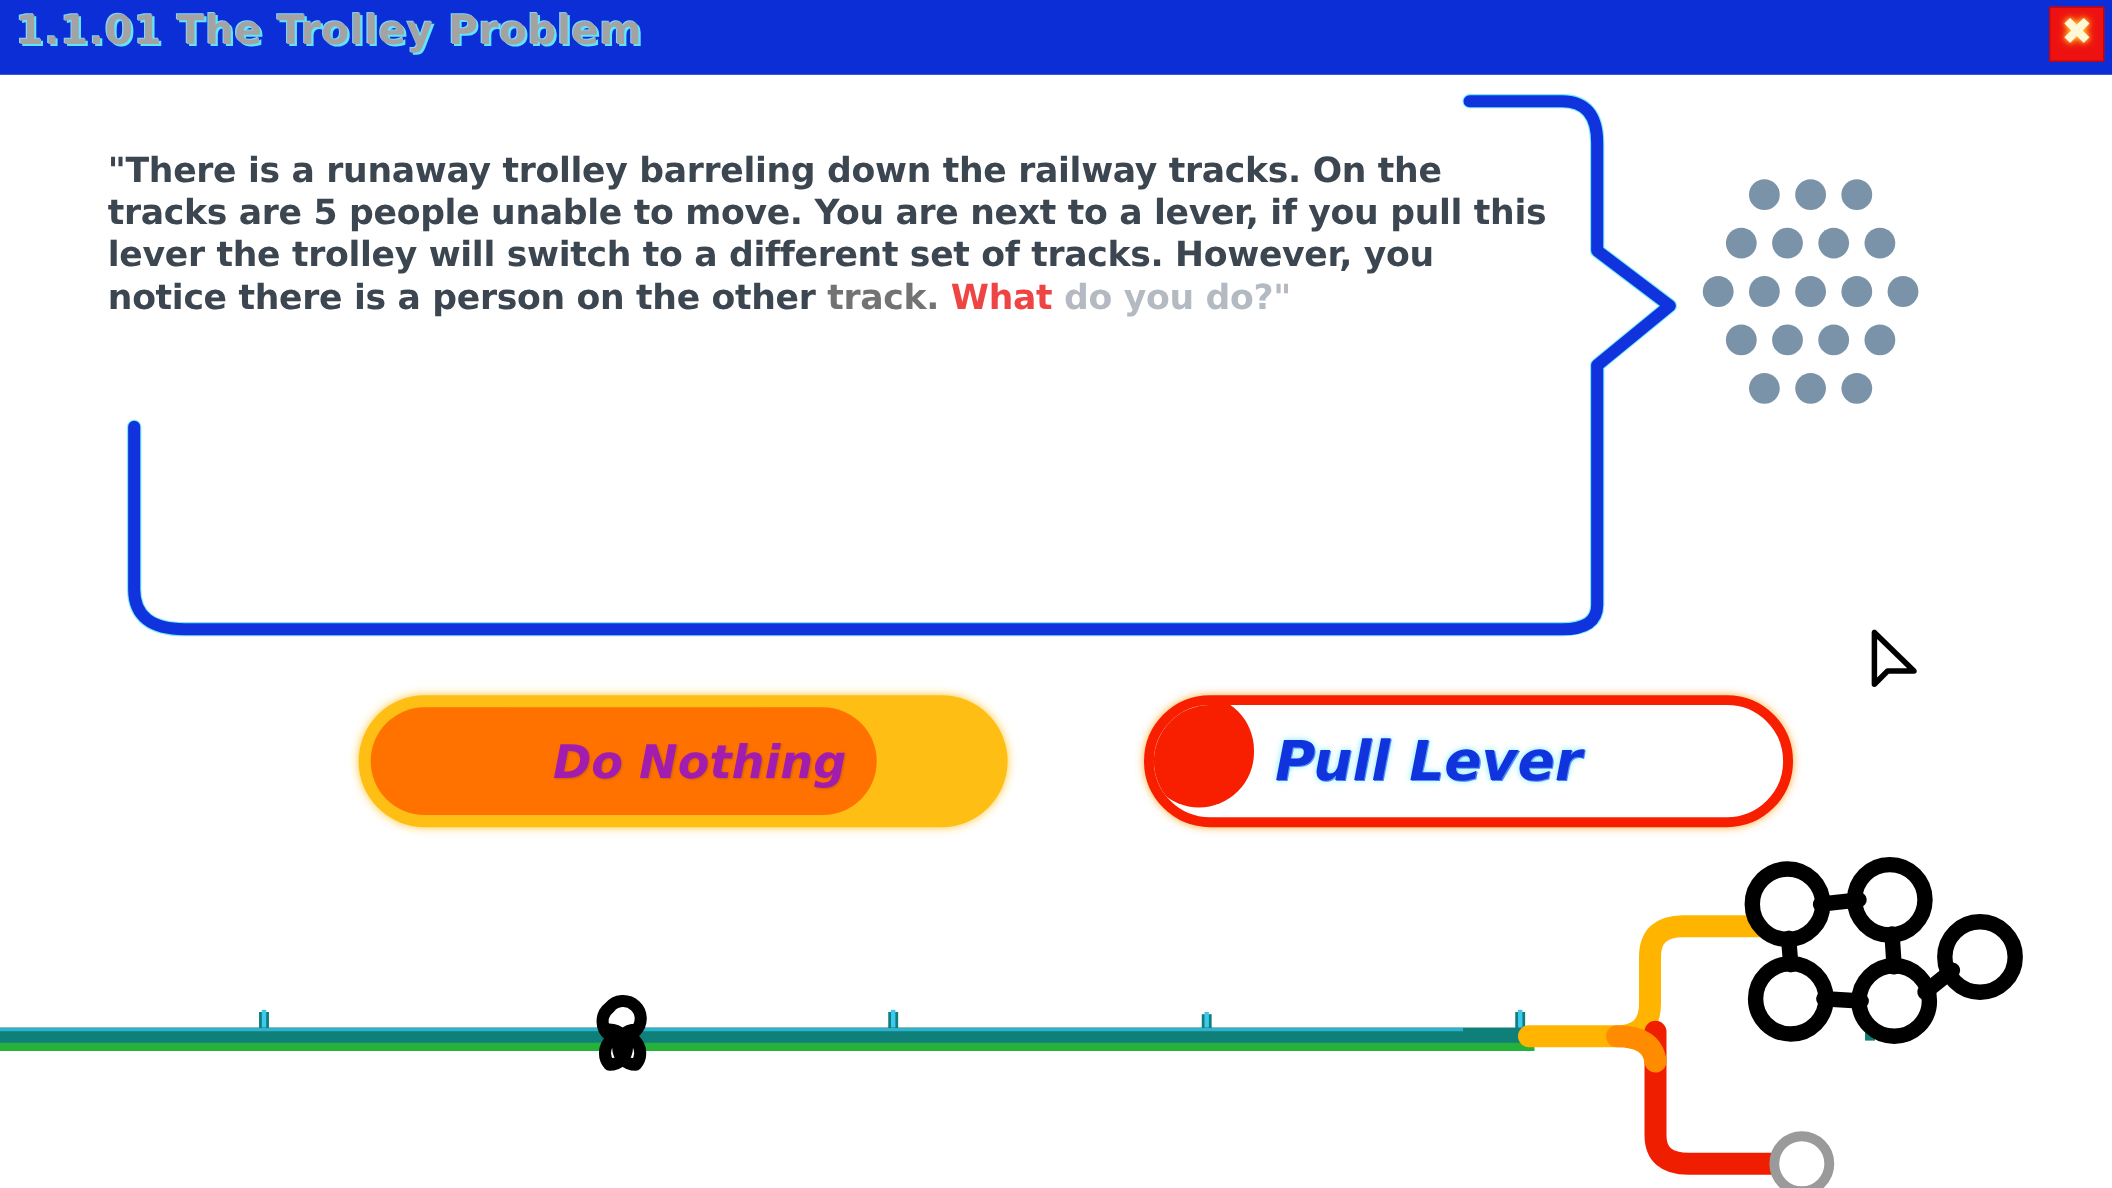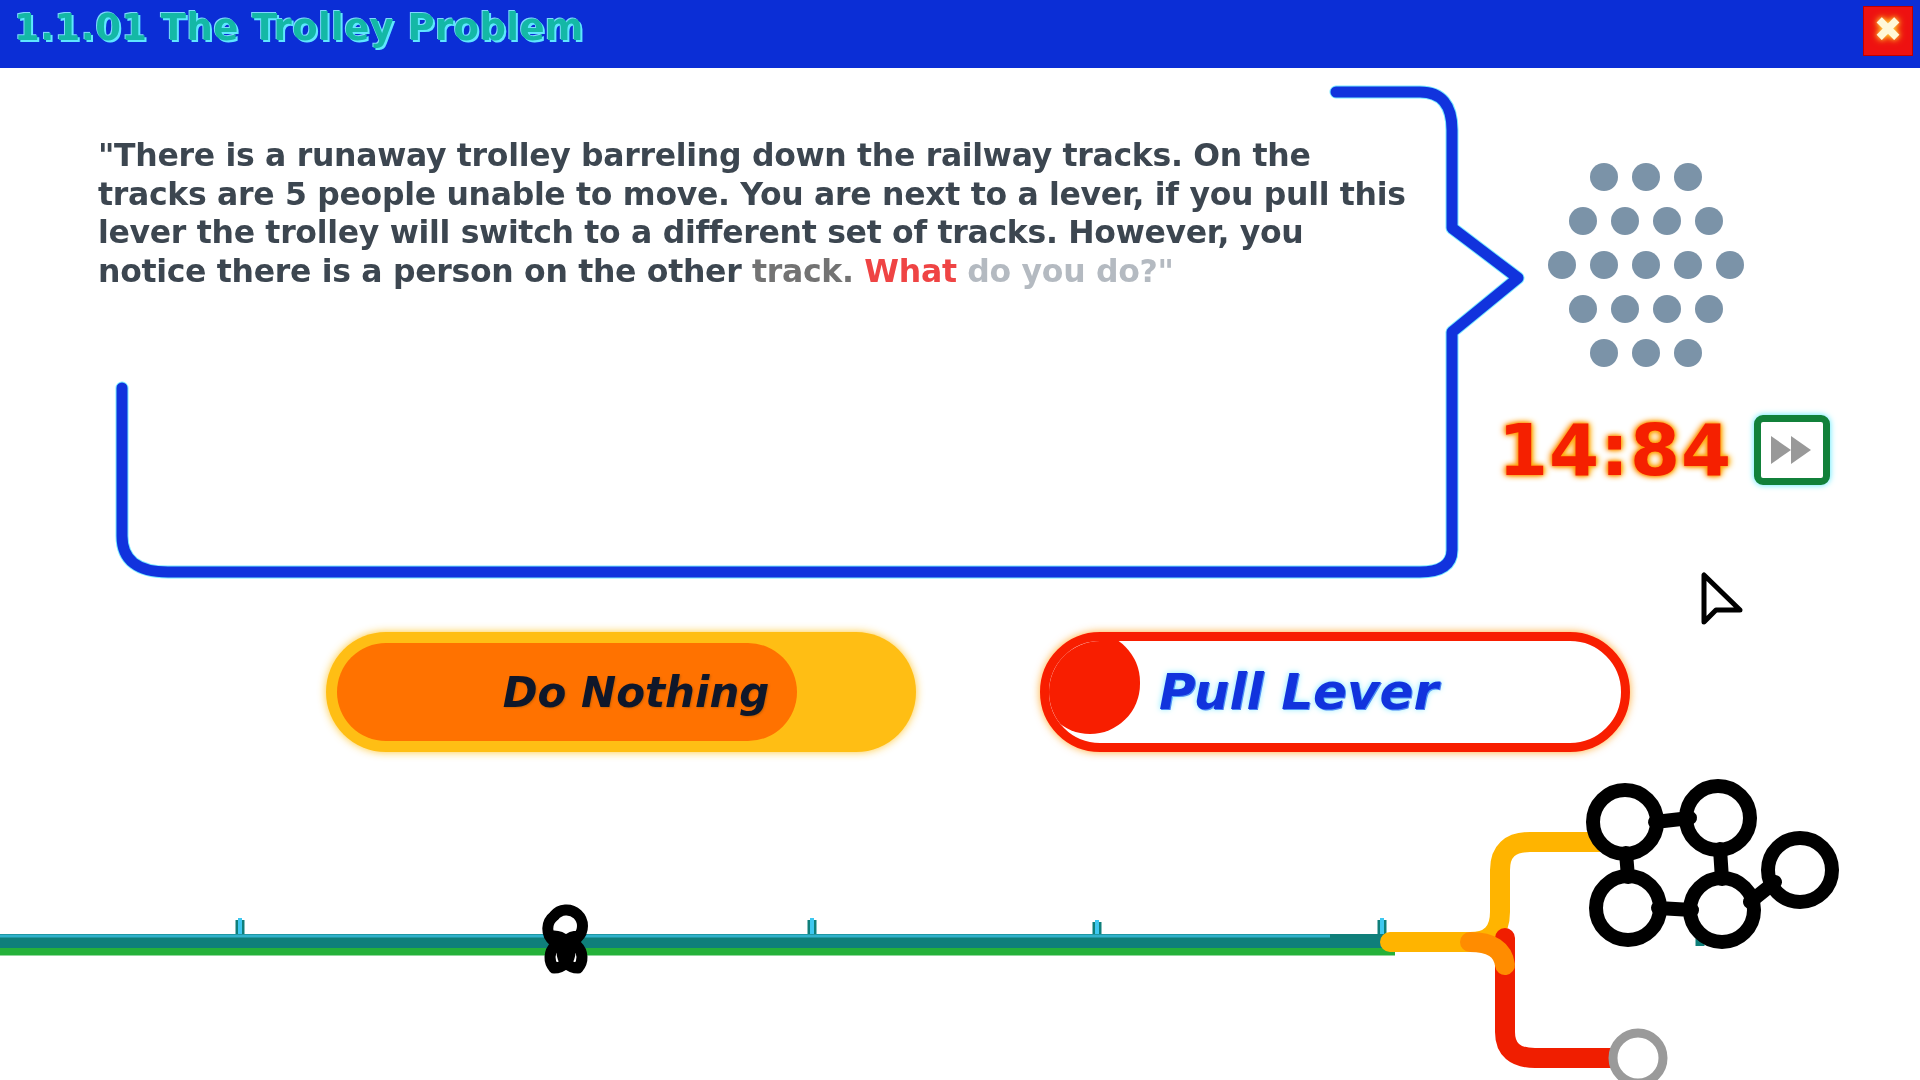--- a/index.html
+++ b/index.html
@@ -227,21 +227,21 @@
     height: 320px;
     pointer-events: none;
   }
 </style>
 </head>
 <body>
 
 <div id="app">
 
   <div id="titlebar" style="background: rgb(11, 46, 214);">
-    <div id="title-text" style="color: #14b8a6;">1.1.01 The Trolley Problem</div>
+    <div id="title-text" style="color: #a3a3a3;">1.1.01 The Trolley Problem</div>
     <div id="close-button">
       <span class="x">✖</span>
     </div>
   </div>
 
   <svg id="bubble-svg" viewBox="0 0 1600 520">
     <g fill="none" stroke="#5fe6ff" stroke-width="13" stroke-linecap="round" stroke-linejoin="round" opacity="0.85">
       <path d="M1336 32 L1420 32 Q1452 32 1452 70 L1452 168 L1518 218 L1452 272 L1452 490 Q1452 512 1420 512 L 168 512 Q122 512 122 476 L122 328"></path>
     </g>
     <g fill="none" stroke="#1133dd" stroke-width="11" stroke-linecap="round" stroke-linejoin="round">
@@ -266,37 +266,28 @@
       <div class="dot" style="left: 168px; top: 88px; background: rgb(123, 147, 168);"></div>
       <div class="dot" style="left: 21px; top: 132px; background: rgb(123, 147, 168);"></div>
       <div class="dot" style="left: 63px; top: 132px; background: rgb(123, 147, 168);"></div>
       <div class="dot" style="left: 105px; top: 132px; background: rgb(123, 147, 168);"></div>
       <div class="dot" style="left: 147px; top: 132px; background: rgb(123, 147, 168);"></div>
       <div class="dot" style="left: 42px; top: 176px; background: rgb(123, 147, 168);"></div>
       <div class="dot" style="left: 84px; top: 176px; background: rgb(123, 147, 168);"></div>
       <div class="dot" style="left: 126px; top: 176px; background: rgb(123, 147, 168);"></div>
     </div>
 
-  <div id="timer-row">
-    <div id="timer-value" style="color: rgb(245, 32, 0);">14:84</div>
-    <div id="fastforward-button" style="border-color: rgb(17, 129, 58);">
-      <svg width="46" height="34" viewBox="0 0 46 34">
-        <polygon points="2,3 22,17 2,31" fill="#999999"></polygon>
-        <polygon points="22,3 42,17 22,31" fill="#999999"></polygon>
-      </svg>
-    </div>
-  </div>
 
   <svg id="mouse-cursor" viewBox="0 0 44 60">
     <path d="M4 3 L4 50 L16 38 L40 38 Z" fill="#ffffff" stroke="#000000" stroke-width="5" stroke-linejoin="round"></path>
   </svg>
 
   <div id="btn-do-nothing" style="background: rgb(255, 190, 20);">
     <div class="fill" style="background: rgb(255, 114, 0); width: 460.08px;"></div>
-    <div class="label" style="color: #0f172a;">Do Nothing</div>
+    <div class="label" style="color: #a21caf;">Do Nothing</div>
   </div>
 
   <div id="btn-pull-lever" style="border-color: rgb(248, 30, 0);">
     <div class="fill" style="background: rgb(248, 30, 0); width: 100.3px;"></div>
     <div class="label" style="color: rgb(17, 51, 221);">Pull Lever</div>
   </div>
 
   <svg id="track-svg" viewBox="0 0 1920 320">
 
     <g stroke="#0f7f7a" stroke-width="9">

